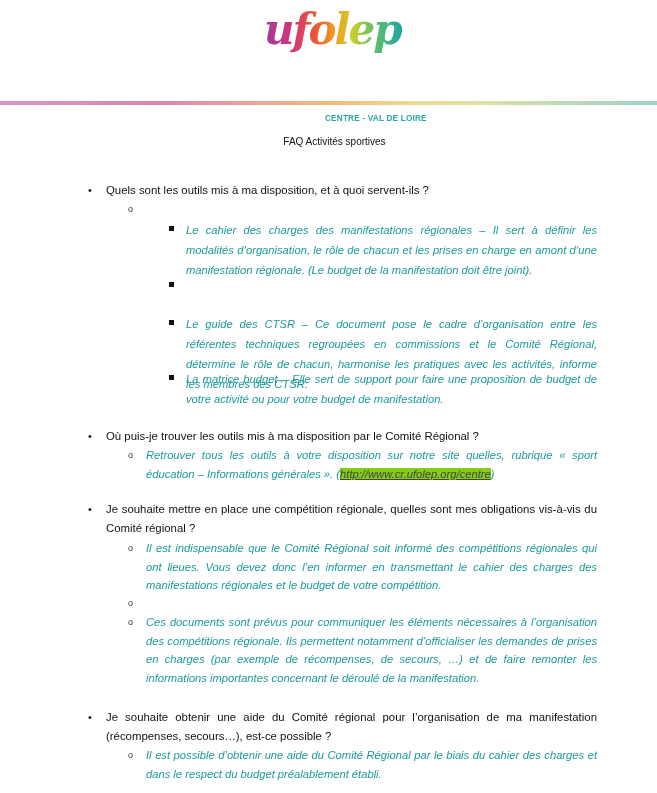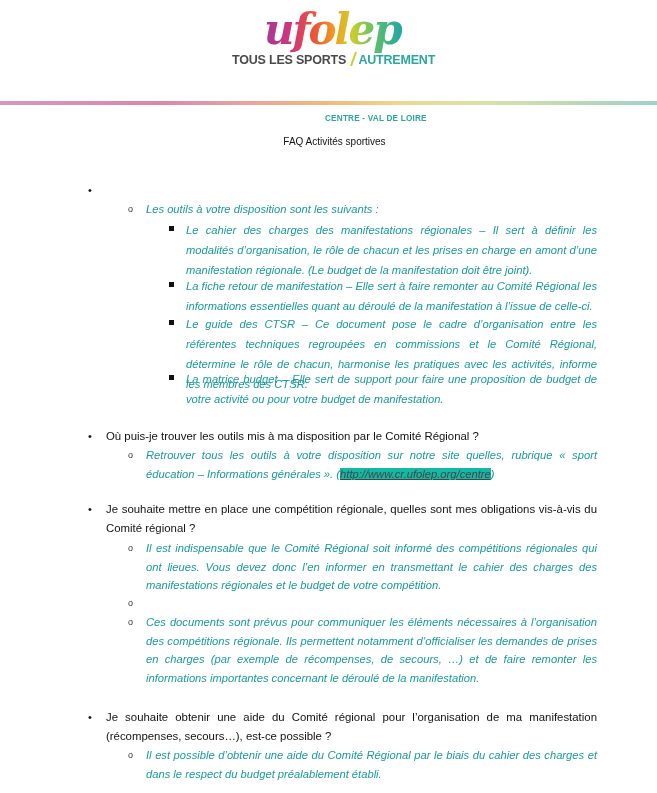--- a/index.html
+++ b/index.html
@@ -29,68 +29,61 @@
   .q .bullet { position: absolute; left: -18px; top: 0; font-size: 11px; }
 
   .a2 { position: absolute; left: 146px; width: 451px; font-size: 11.2px; line-height: 18.6px;
         color: #1a9a9b; font-style: italic; text-align: justify; text-align-last: left; }
   .a2 .bullet { position: absolute; left: -18px; top: 0; font-style: normal; color: #333; font-size: 9px; }
 
   .a3 { position: absolute; left: 186px; width: 411px; font-size: 11.2px; line-height: 20px;
         color: #1a9a9b; font-style: italic; text-align: justify; text-align-last: left; }
   .a3 .bullet { position: absolute; left: -17px; top: 6px; width: 5px; height: 5px; background: #111; }
 
-  .link { color: #444; text-decoration: underline; background: #14b8a6; font-style: italic; }
+  .link { color: #444; text-decoration: underline; background: #84cc16; font-style: italic; }
 </style>
 </head>
 <body>
 
 <div class="logo">
   <svg class="logo-word" viewBox="0 0 150 52">
     <defs>
       <linearGradient id="lg" x1="0" y1="0" x2="1" y2="0">
         <stop offset="0" stop-color="#a23a9a"></stop>
         <stop offset="0.2" stop-color="#d2357a"></stop>
         <stop offset="0.38" stop-color="#ec5a32"></stop>
         <stop offset="0.52" stop-color="#f3a11f"></stop>
         <stop offset="0.64" stop-color="#c9cf2d"></stop>
         <stop offset="0.8" stop-color="#5fbf6a"></stop>
         <stop offset="1" stop-color="#1fa6a4"></stop>
       </linearGradient>
     </defs>
     <text x="2" y="40" font-family="DejaVu Serif, serif" font-style="italic" font-weight="bold" font-size="42" fill="url(#lg)" letter-spacing="-2">ufolep</text>
   </svg>
-  <div class="logo-tagline">
-    <span>TOUS LES SPORTS</span>
-    <svg class="logo-slash" viewBox="0 0 9 14">
-      <path d="M7 0 L2 14" stroke="#c9cf2d" stroke-width="2"></path>
-    </svg><span class="accent">AUTREMENT</span>
-  </div>
   <div class="logo-region">CENTRE - VAL DE LOIRE</div>
 </div>
 
 <div class="rule"></div>
 
 <div class="doc">
   <div class="title">FAQ Activités sportives</div>
 
   <div class="q" style="top:181px">
     <span class="bullet">•</span>
+    <span>Quels sont les outils mis à ma disposition, et à quoi servent-ils ?</span>
   </div>
   <div class="a2" style="top:200px">
     <span class="bullet">o</span>
-    <span>Les outils à votre disposition sont les suivants :</span>
   </div>
   <div class="a3" style="top:220px">
     <span class="bullet"></span>
     <span>Le cahier des charges des manifestations régionales – Il sert à définir les modalités d’organisation, le rôle de chacun et les prises en charge en amont d’une manifestation régionale. (Le budget de la manifestation doit être joint).</span>
   </div>
   <div class="a3" style="top:276px">
     <span class="bullet"></span>
-    <span>La fiche retour de manifestation – Elle sert à faire remonter au Comité Régional les informations essentielles quant au déroulé de la manifestation à l’issue de celle-ci.</span>
   </div>
   <div class="a3" style="top:314px">
     <span class="bullet"></span>
     <span>Le guide des CTSR – Ce document pose le cadre d’organisation entre les référentes techniques regroupées en commissions et le Comité Régional, détermine le rôle de chacun, harmonise les pratiques avec les activités, informe les membres des CTSR.</span>
   </div>
   <div class="a3" style="top:369px">
     <span class="bullet"></span>
     <span>La matrice budget – Elle sert de support pour faire une proposition de budget de votre activité ou pour votre budget de manifestation.</span>
   </div>
 

